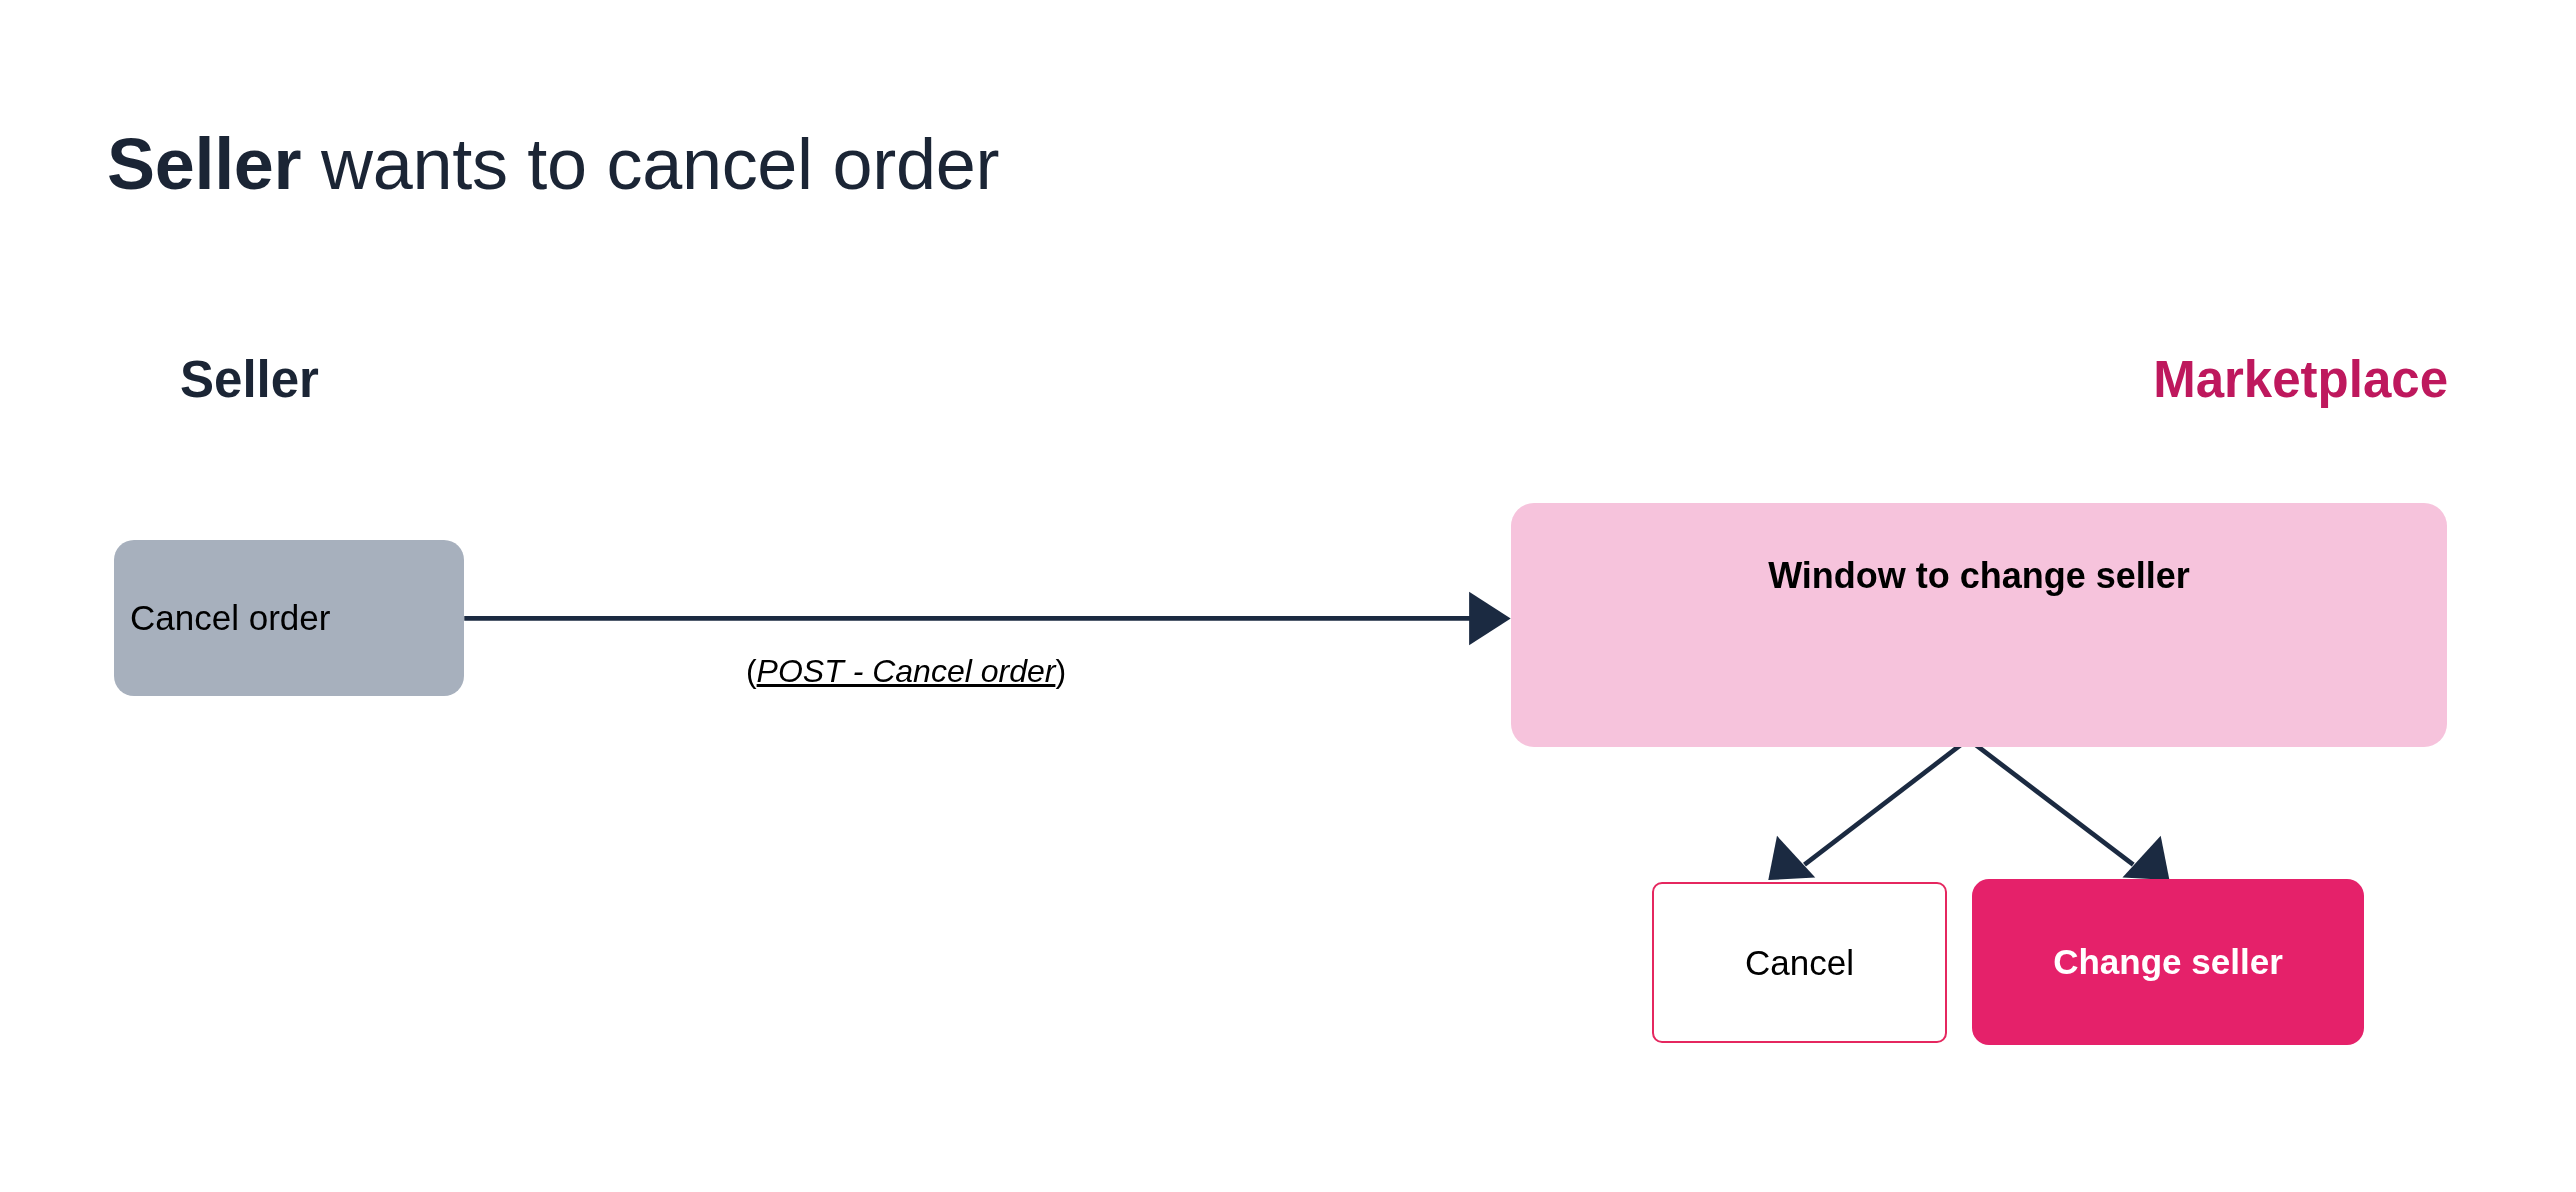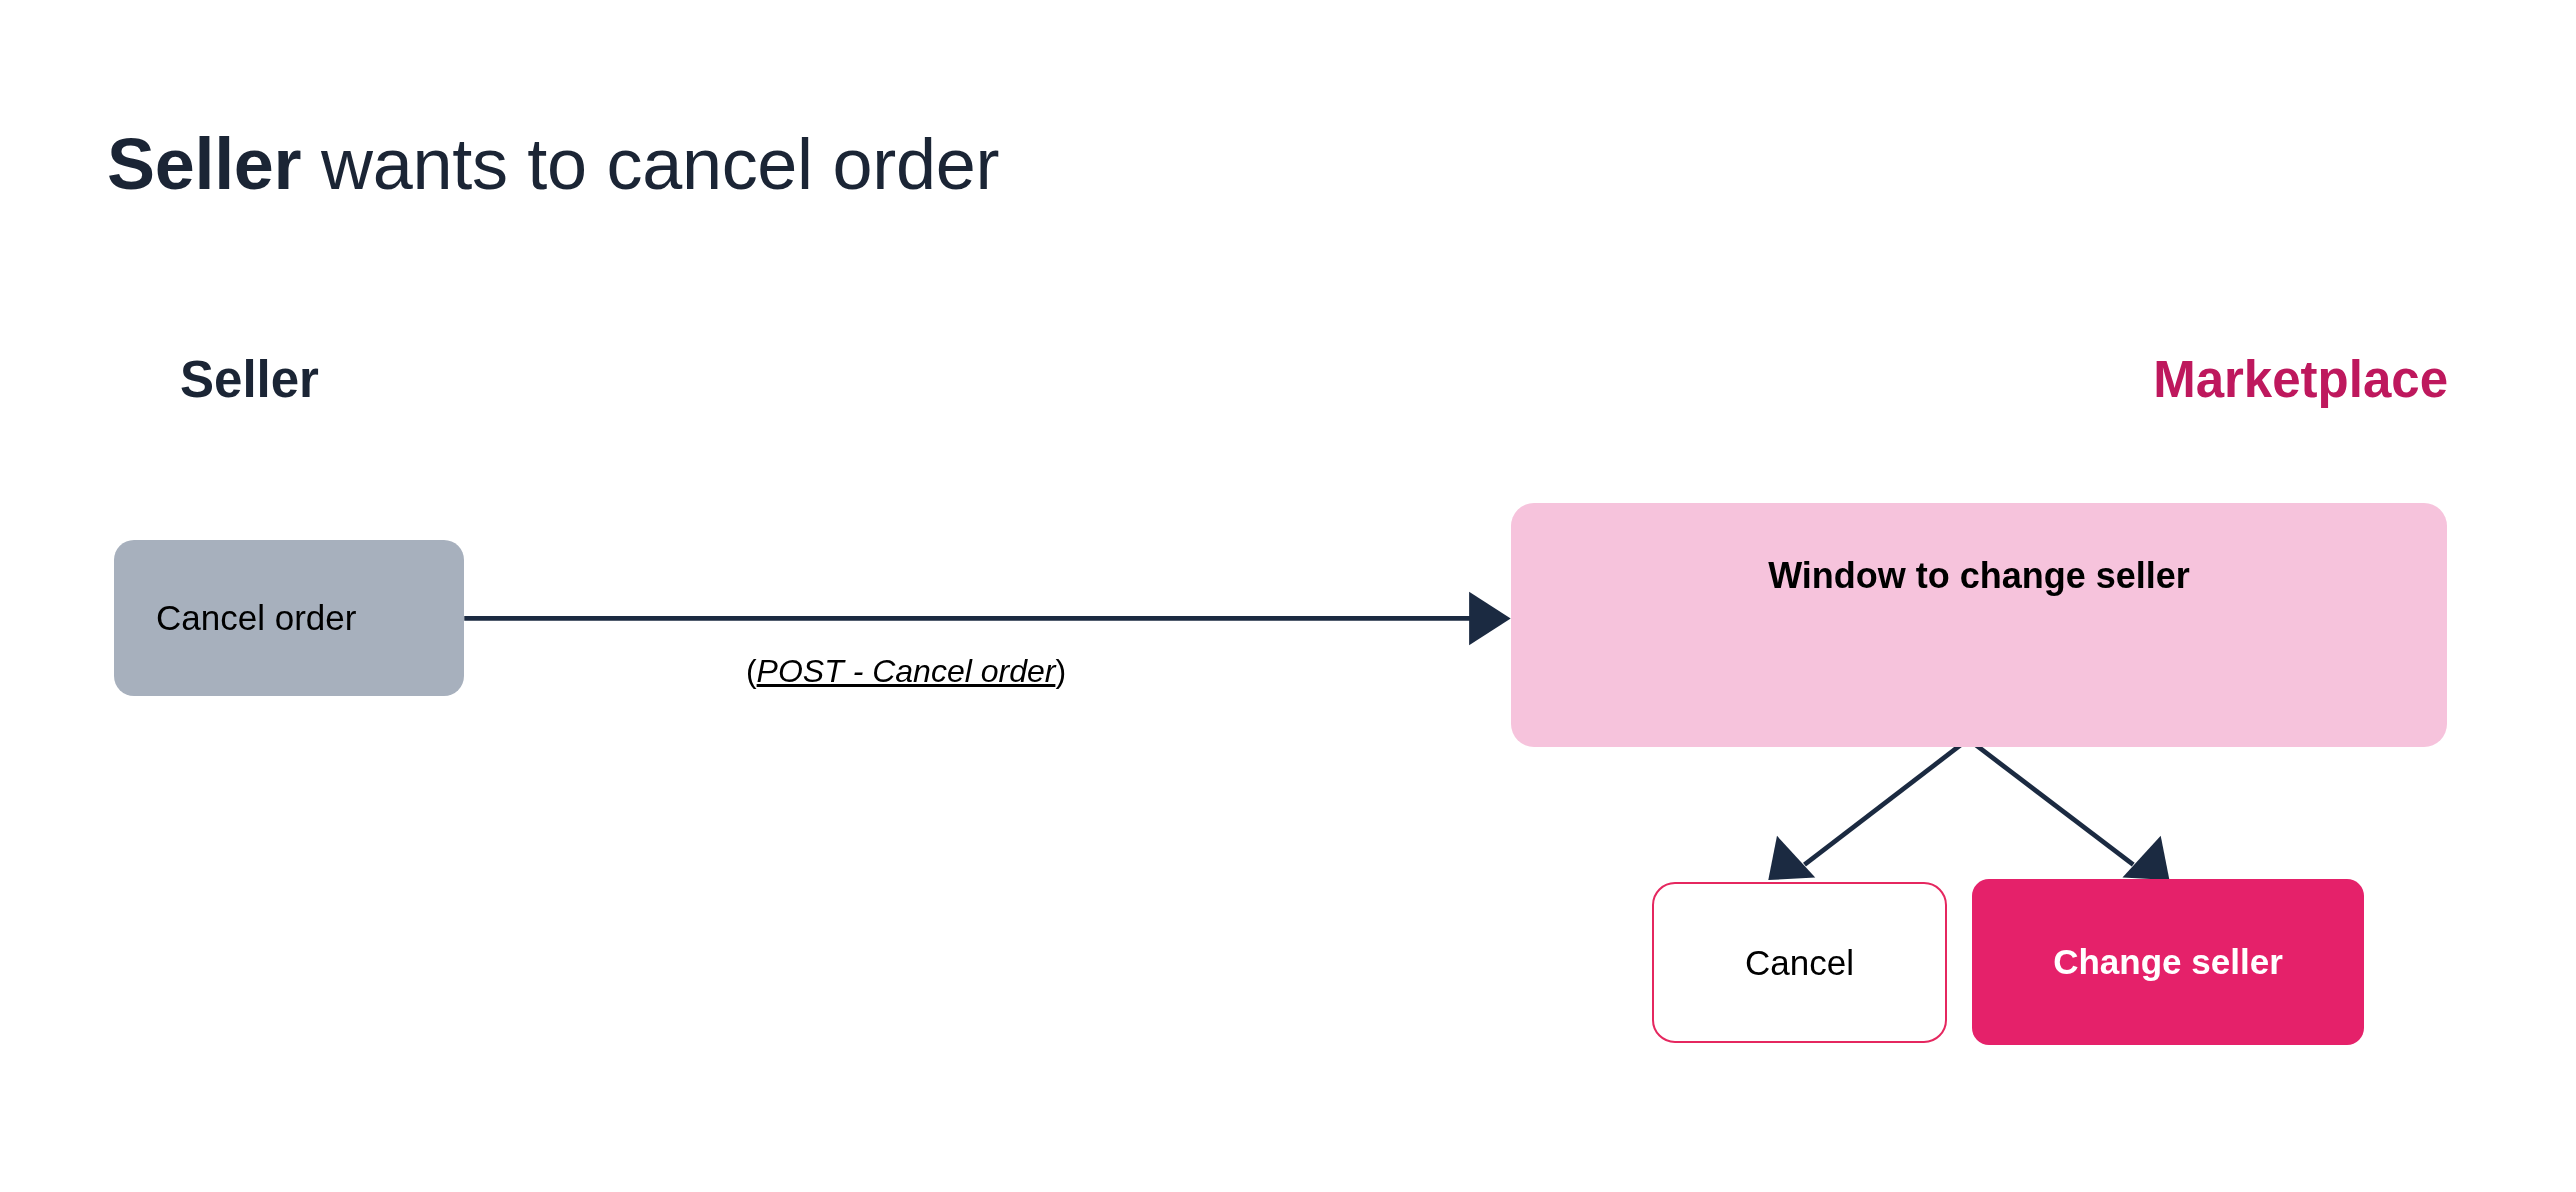--- a/index.html
+++ b/index.html
@@ -58,21 +58,21 @@
   #node-cancel-order {
     position: absolute;
     left: 114px;
     top: 540px;
     width: 350px;
     height: 156px;
     background: #a7b0bd;
     border-radius: 20px;
     display: flex;
     align-items: center;
-    padding-left: 42px;
+    padding-left: 16px;
     box-sizing: border-box;
   }
   #node-cancel-order .node-label {
     font-size: 35px;
     color: #000000;
     font-weight: 400;
     white-space: nowrap;
   }
 
   
@@ -107,21 +107,21 @@
     justify-content: center;
     white-space: nowrap;
   }
   #btn-cancel {
     left: 1652px;
     top: 882px;
     width: 295px;
     height: 161px;
     background: #ffffff;
     border: 2.7px solid #e5275f;
-    border-radius: 23px;
+    border-radius: 10px;
     font-size: 35px;
     color: #000000;
     font-weight: 400;
   }
   #btn-change-seller {
     left: 1972px;
     top: 879px;
     width: 392px;
     height: 166px;
     background: #e5216a;

